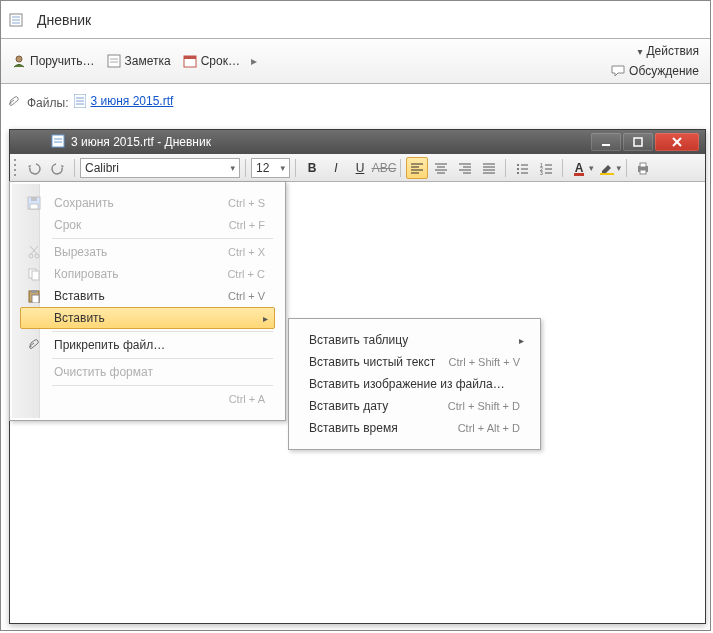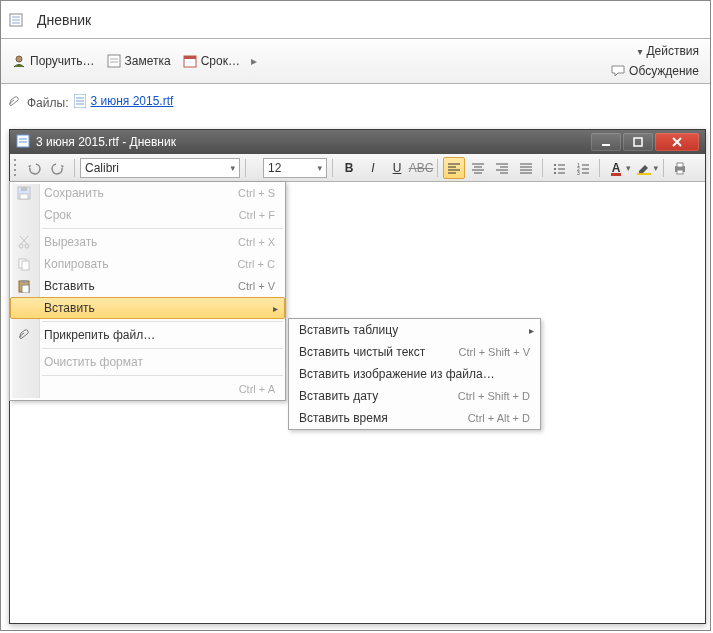--- a/index.html
+++ b/index.html
@@ -20,43 +20,43 @@
   .tb-chevron { color: #777; font-size: 12px; margin-left: 4px; }
   .right-col { display: flex; flex-direction: column; align-items: flex-end; gap: 2px; }
   
   .files-row { display: flex; align-items: center; gap: 6px; padding: 10px 6px 8px; border-bottom: 1px dashed transparent; }
   .files-label { color: #555; }
   .file-link { color: #1155cc; text-decoration: underline; cursor: pointer; display: flex; align-items: flex-start; gap: 4px; }
   
   
   .editor-window { position: absolute; left: 8px; top: 128px; width: 697px; height: 495px; border: 1px solid #3b3b3b; background: #fff; box-shadow: 0 2px 6px rgba(0,0,0,0.25); }
   .win-titlebar { height: 24px; background: linear-gradient(#6f6f6f, #4d4d4d); display: flex; align-items: center; padding: 0 6px; justify-content: space-between; }
-  .win-title-left { display: flex; align-items: center; gap: 6px; }
+  .win-title-left { display: flex; align-items: center; gap: 6px; margin-left: 35px; }
   .win-title { color: #fff; font-size: 12px; }
   .win-btns { display: flex; gap: 2px; }
   .win-btn { width: 30px; height: 18px; display: flex; align-items: center; justify-content: center; cursor: pointer; border-radius: 2px; }
   .win-btn.min, .win-btn.max { background: linear-gradient(#7a7a7a, #5b5b5b); box-shadow: inset 0 0 0 1px rgba(255,255,255,0.15); }
   .win-btn.close { background: linear-gradient(#e05545, #c6382a); box-shadow: inset 0 0 0 1px rgba(255,255,255,0.15); width: 44px; }
   .win-btn svg { display: block; }
   
   .editor-toolbar { height: 28px; background: linear-gradient(#f7f7f7, #e6e6e6); border-bottom: 1px solid #b0b0b0; display: flex; align-items: center; padding: 0 4px; gap: 2px; }
   .grip { width: 5px; height: 18px; display: flex; flex-direction: column; justify-content: space-between; margin-right: 2px; }
   .grip span { width: 2px; height: 2px; background: #999; display: block; }
   .et-btn { width: 22px; height: 22px; display: flex; align-items: center; justify-content: center; cursor: pointer; border: 1px solid transparent; border-radius: 2px; }
   .et-btn.active { background: linear-gradient(#ffe9a8, #ffd877); border: 1px solid #d9a43c; }
   .et-sep { width: 1px; height: 18px; background: #c0c0c0; margin: 0 3px; }
   .font-select, .size-select { height: 20px; border: 1px solid #aaa; background: #fff; font-size: 12px; display: flex; align-items: center; padding: 0 4px; justify-content: space-between; cursor: pointer; }
   .font-select { width: 160px; }
-  .size-select { width: 64px; margin-left: 12px; }
+  .size-select { width: 39px; }
   .sel-arrow { font-size: 9px; color: #666; }
   
   .editor-canvas { position: absolute; left: 0; right: 0; top: 52px; bottom: 0; background: #fff; }
   
   
-  .menu { position: absolute; background: #fdfdfd; border: 1px solid #a5a5a5; box-shadow: 2px 2px 4px rgba(0,0,0,0.2); padding: 0; }
+  .menu { position: absolute; background: #fdfdfd; border: 1px solid #a5a5a5; box-shadow: 2px 2px 4px rgba(0,0,0,0.2); padding: 10px; }
   .menu-iconcol { position: absolute; left: 2px; top: 2px; bottom: 2px; width: 28px; background: linear-gradient(to right, #f2f2f2, #e8e8e8); border-right: 1px solid #ddd; }
   .menu-item { position: relative; display: flex; align-items: center; height: 22px; padding-left: 34px; padding-right: 30px; cursor: pointer; }
   .menu-item .label { flex: 1; white-space: nowrap; }
   .menu-item .shortcut { color: #888; font-size: 11px; position: absolute; right: 10px; }
   .menu-item .sub-arrow { position: absolute; right: 6px; font-size: 10px; color: #555; }
   .menu-item.disabled .label, .menu-item.disabled .shortcut { color: #b0b0b0; }
   .menu-item.highlight { background: linear-gradient(#ffe9a8, #ffd877); border: 1px solid #d9a43c; border-radius: 2px; padding-left: 33px; padding-right: 29px; height: 22px; }
   .menu-item .micon { position: absolute; left: 6px; width: 16px; height: 16px; display: flex; align-items: center; justify-content: center; }
   .menu-sep { height: 1px; background: #e0e0e0; margin: 2px 2px 2px 32px; }
   

